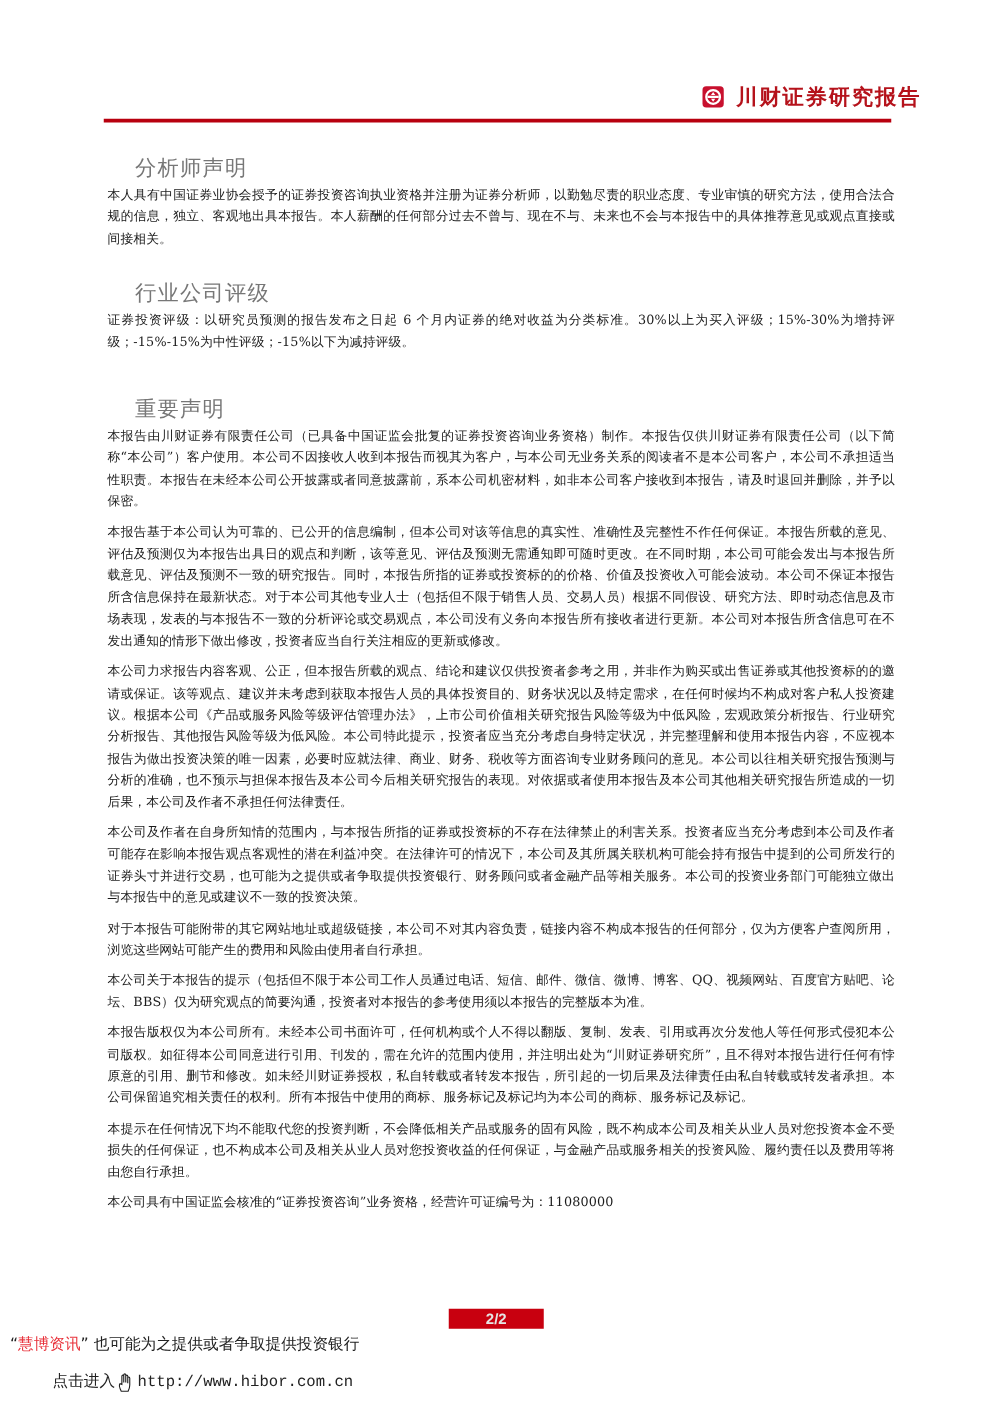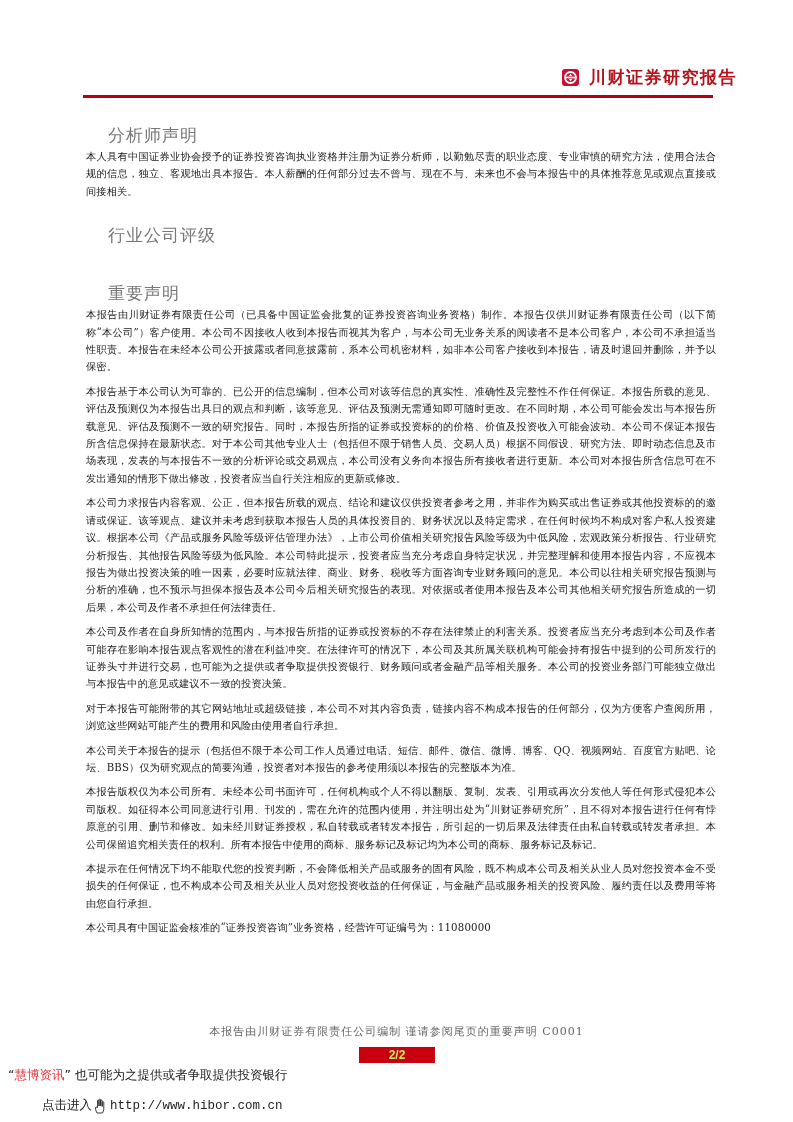--- a/index.html
+++ b/index.html
@@ -41,21 +41,21 @@
     .gap-sm { height: 7px; }
     .gap-md { height: 24px; }
     .gap-lg { height: 27px; }
 
     .footer-note {
       position: absolute; top: 1024px; left: 0; width: 793px; text-align: center;
       font-size: 11px; color: #666666; letter-spacing: 1px;
     }
     .page-badge {
       position: absolute; top: 1047px; left: 359px; width: 76px; height: 16px;
-      background: #c8000f; color: #bef264; font-weight: bold; font-size: 12px;
+      background: #c8000f; color: #e5e5e5; font-weight: bold; font-size: 12px;
       text-align: center; line-height: 16px;
       font-family: "Liberation Sans", sans-serif;
     }
     .promo-1 {
       position: absolute; top: 1067px; left: 8px;
       font-size: 12.5px; color: #222222;
       font-family: "DejaVu Sans", "Liberation Sans", sans-serif;
     }
     .promo-1 .brand { color: #e8313a; }
     .promo-2 {
@@ -87,20 +87,21 @@
 
     <section>
       <h2 class="section-title">分析师声明</h2>
       <p class="body">本人具有中国证券业协会授予的证券投资咨询执业资格并注册为证券分析师，以勤勉尽责的职业态度、专业审慎的研究方法，使用合法合规的信息，独立、客观地出具本报告。本人薪酬的任何部分过去不曾与、现在不与、未来也不会与本报告中的具体推荐意见或观点直接或间接相关。</p>
     </section>
 
     <div class="gap-md"></div>
 
     <section>
       <h2 class="section-title">行业公司评级</h2>
+      <p class="body">证券投资评级：以研究员预测的报告发布之日起 6 个月内证券的绝对收益为分类标准。30%以上为买入评级；15%-30%为增持评级；-15%-15%为中性评级；-15%以下为减持评级。</p>
       <div class="gap-sm"></div>
     </section>
 
     <div class="gap-lg"></div>
 
     <section>
       <h2 class="section-title">重要声明</h2>
       <p class="body">本报告由川财证券有限责任公司（已具备中国证监会批复的证券投资咨询业务资格）制作。本报告仅供川财证券有限责任公司（以下简称“本公司”）客户使用。本公司不因接收人收到本报告而视其为客户，与本公司无业务关系的阅读者不是本公司客户，本公司不承担适当性职责。本报告在未经本公司公开披露或者同意披露前，系本公司机密材料，如非本公司客户接收到本报告，请及时退回并删除，并予以保密。</p>
       <div class="gap-sm"></div>
       <p class="body">本报告基于本公司认为可靠的、已公开的信息编制，但本公司对该等信息的真实性、准确性及完整性不作任何保证。本报告所载的意见、评估及预测仅为本报告出具日的观点和判断，该等意见、评估及预测无需通知即可随时更改。在不同时期，本公司可能会发出与本报告所载意见、评估及预测不一致的研究报告。同时，本报告所指的证券或投资标的的价格、价值及投资收入可能会波动。本公司不保证本报告所含信息保持在最新状态。对于本公司其他专业人士（包括但不限于销售人员、交易人员）根据不同假设、研究方法、即时动态信息及市场表现，发表的与本报告不一致的分析评论或交易观点，本公司没有义务向本报告所有接收者进行更新。本公司对本报告所含信息可在不发出通知的情形下做出修改，投资者应当自行关注相应的更新或修改。</p>
@@ -114,21 +115,20 @@
       <p class="body">本公司关于本报告的提示（包括但不限于本公司工作人员通过电话、短信、邮件、微信、微博、博客、QQ、视频网站、百度官方贴吧、论坛、BBS）仅为研究观点的简要沟通，投资者对本报告的参考使用须以本报告的完整版本为准。</p>
       <div class="gap-sm"></div>
       <p class="body">本报告版权仅为本公司所有。未经本公司书面许可，任何机构或个人不得以翻版、复制、发表、引用或再次分发他人等任何形式侵犯本公司版权。如征得本公司同意进行引用、刊发的，需在允许的范围内使用，并注明出处为“川财证券研究所”，且不得对本报告进行任何有悖原意的引用、删节和修改。如未经川财证券授权，私自转载或者转发本报告，所引起的一切后果及法律责任由私自转载或转发者承担。本公司保留追究相关责任的权利。所有本报告中使用的商标、服务标记及标记均为本公司的商标、服务标记及标记。</p>
       <div class="gap-sm"></div>
       <p class="body">本提示在任何情况下均不能取代您的投资判断，不会降低相关产品或服务的固有风险，既不构成本公司及相关从业人员对您投资本金不受损失的任何保证，也不构成本公司及相关从业人员对您投资收益的任何保证，与金融产品或服务相关的投资风险、履约责任以及费用等将由您自行承担。</p>
       <div class="gap-sm"></div>
       <p class="body">本公司具有中国证监会核准的“证券投资咨询”业务资格，经营许可证编号为：11080000</p>
     </section>
   </div>
 
-  <div class="footer-note">本报告由川财证券有限责任公司编制  谨请参阅尾页的重要声明 C0001</div>
   <div class="page-badge">2/2</div>
 
   <div class="promo-1">
     <span>“</span><span class="brand">慧博资讯</span><span>” 也可能为之提供或者争取提供投资银行</span>
   </div>
   <div class="promo-2">
     <span>点击进入</span>
     <span class="hand-icon">
       <svg width="16" height="16" viewBox="0 0 16 16">
         <path d="M4 15 C2.5 12 2 10 3 9 L4.5 9.5 L4.5 3 C4.5 1.8 6 1.8 6 3 L6 8 L6 2 C6 0.8 7.6 0.8 7.6 2 L7.6 8 L7.6 3 C7.6 1.8 9.2 1.8 9.2 3 L9.2 8.5 L9.2 4.5 C9.2 3.3 10.8 3.3 10.8 4.5 L10.8 10 C10.8 12.5 10 14 9.5 15 Z" fill="none" stroke="#222" stroke-width="0.9"></path>

